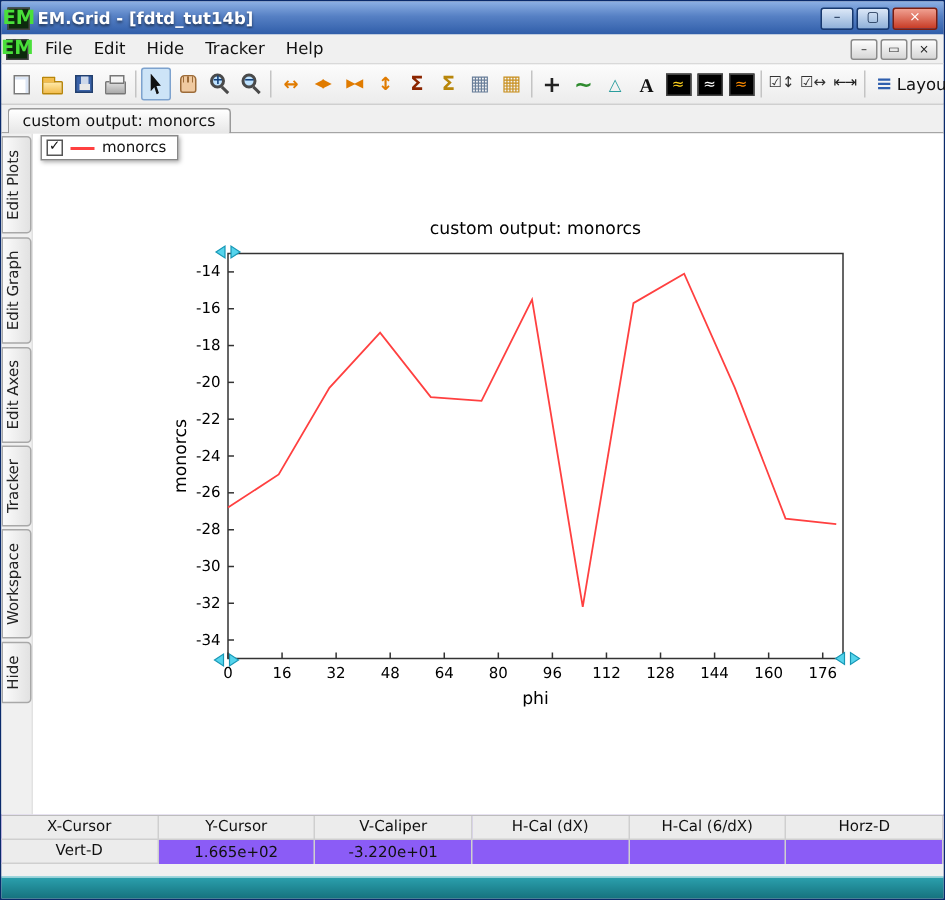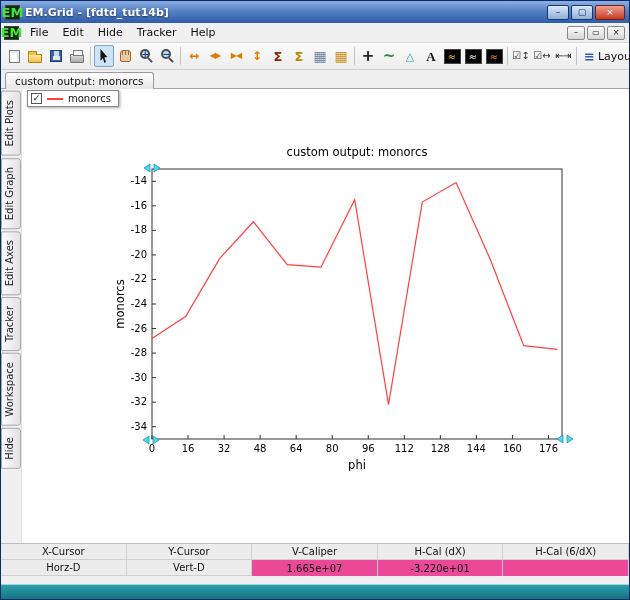--- a/index.html
+++ b/index.html
@@ -97,21 +97,21 @@
   .legend{position:absolute;left:26px;top:1px;z-index:5;background:#fff;border:1px solid #888;
           box-shadow:1px 1px 3px rgba(0,0,0,.35);padding:2px 7px 2px 3px;display:flex;align-items:center;
           gap:5px;font-size:10px;}
   .legend-check{width:11px;height:11px;border:1px solid #555;background:#fff;display:flex;align-items:center;
           justify-content:center;font-size:9px;line-height:9px;color:#111;}
   .legend-line{width:16px;height:0;border-top:2px solid #ff4040;}
   .plot-wrap{position:absolute;left:90px;top:52px;}
 
   
   .statusbar{flex:0 0 33px;border-top:1px solid #bdbdbd;display:grid;
-             grid-template-columns:repeat(5,1fr);grid-template-rows:16px 16px;background:#ec4899;text-align:right;}
+             grid-template-columns:repeat(6,1fr);grid-template-rows:16px 16px;background:#8b5cf6;text-align:right;}
   .scell{border-right:1px solid #cfcfcf;display:flex;align-items:center;justify-content:center;
          font-size:10px;overflow:hidden;white-space:nowrap;}
   .scell.hdr{background:#ececec;border-bottom:1px solid #cfcfcf;}
   .statusgap{flex:0 0 8px;background:#f0f0f0;}
   .bottom-strip{flex:0 0 15px;background:linear-gradient(#2ba0ad,#16727e);border-top:1px solid #9ed6dd;}
 </style>
 </head>
 <body>
 
 <div class="window">
@@ -333,21 +333,21 @@
   </div>
 
   <div class="statusbar">
     <div class="scell hdr">X-Cursor</div>
     <div class="scell hdr">Y-Cursor</div>
     <div class="scell hdr">V-Caliper</div>
     <div class="scell hdr">H-Cal (dX)</div>
     <div class="scell hdr">H-Cal (6/dX)</div>
     <div class="scell hdr">Horz-D</div>
     <div class="scell hdr">Vert-D</div>
-    <div class="scell">1.665e+07</div>
+    <div class="scell">1.665e+02</div>
     <div class="scell">-3.220e+01</div>
     <div class="scell"></div>
     <div class="scell"></div>
     <div class="scell"></div>
     <div class="scell"></div>
     <div class="scell"></div>
   </div>
 
   <div class="statusgap"></div>
   <div class="bottom-strip"></div>

